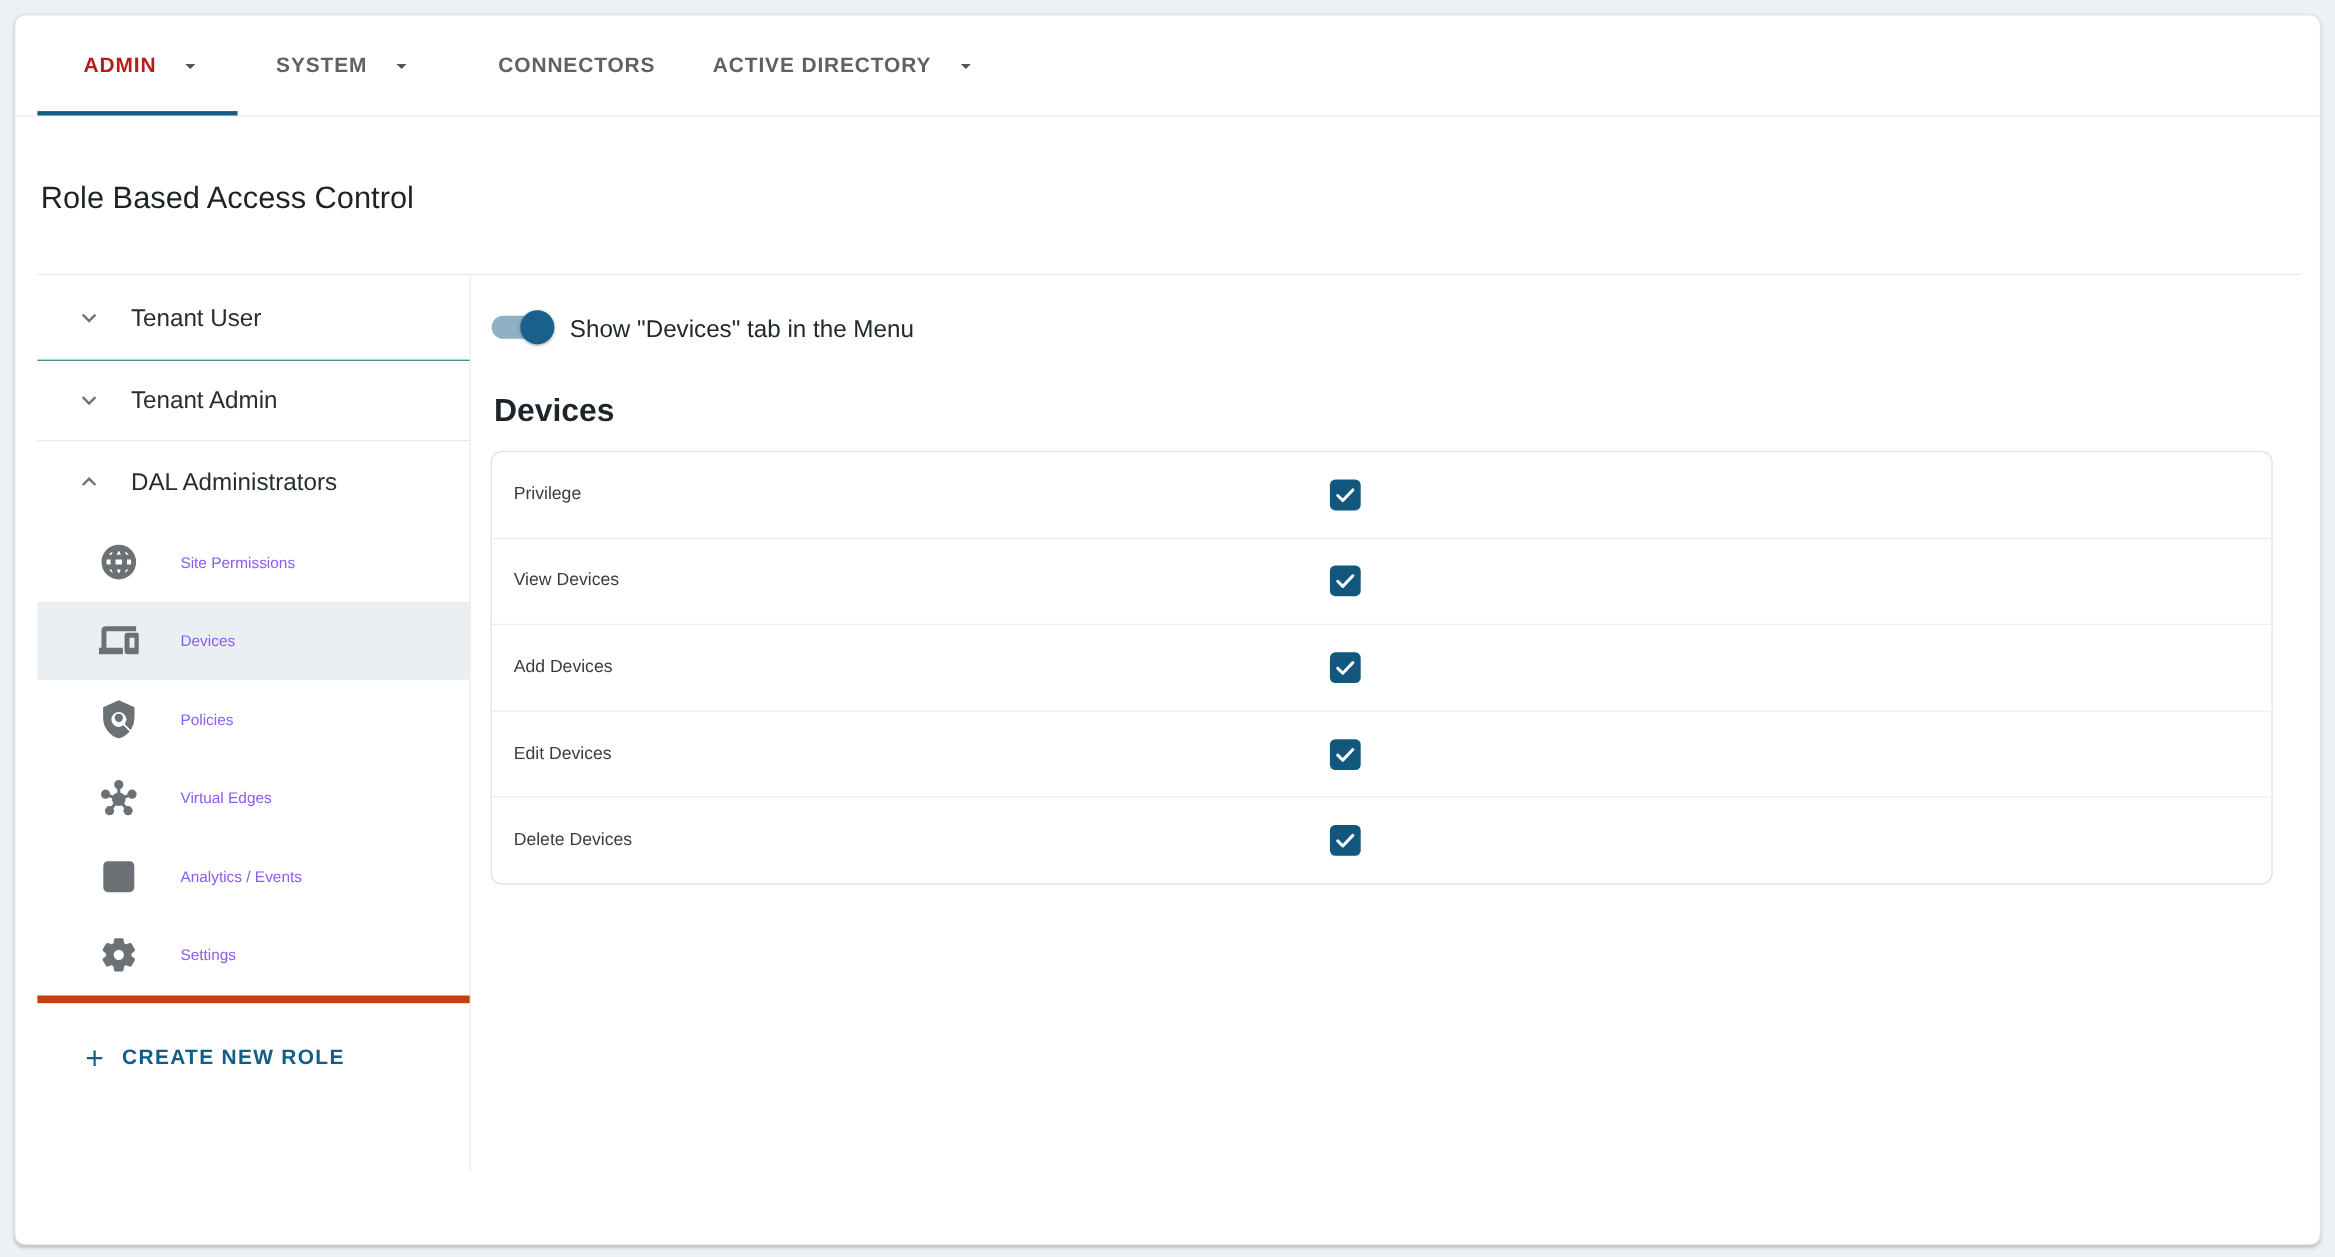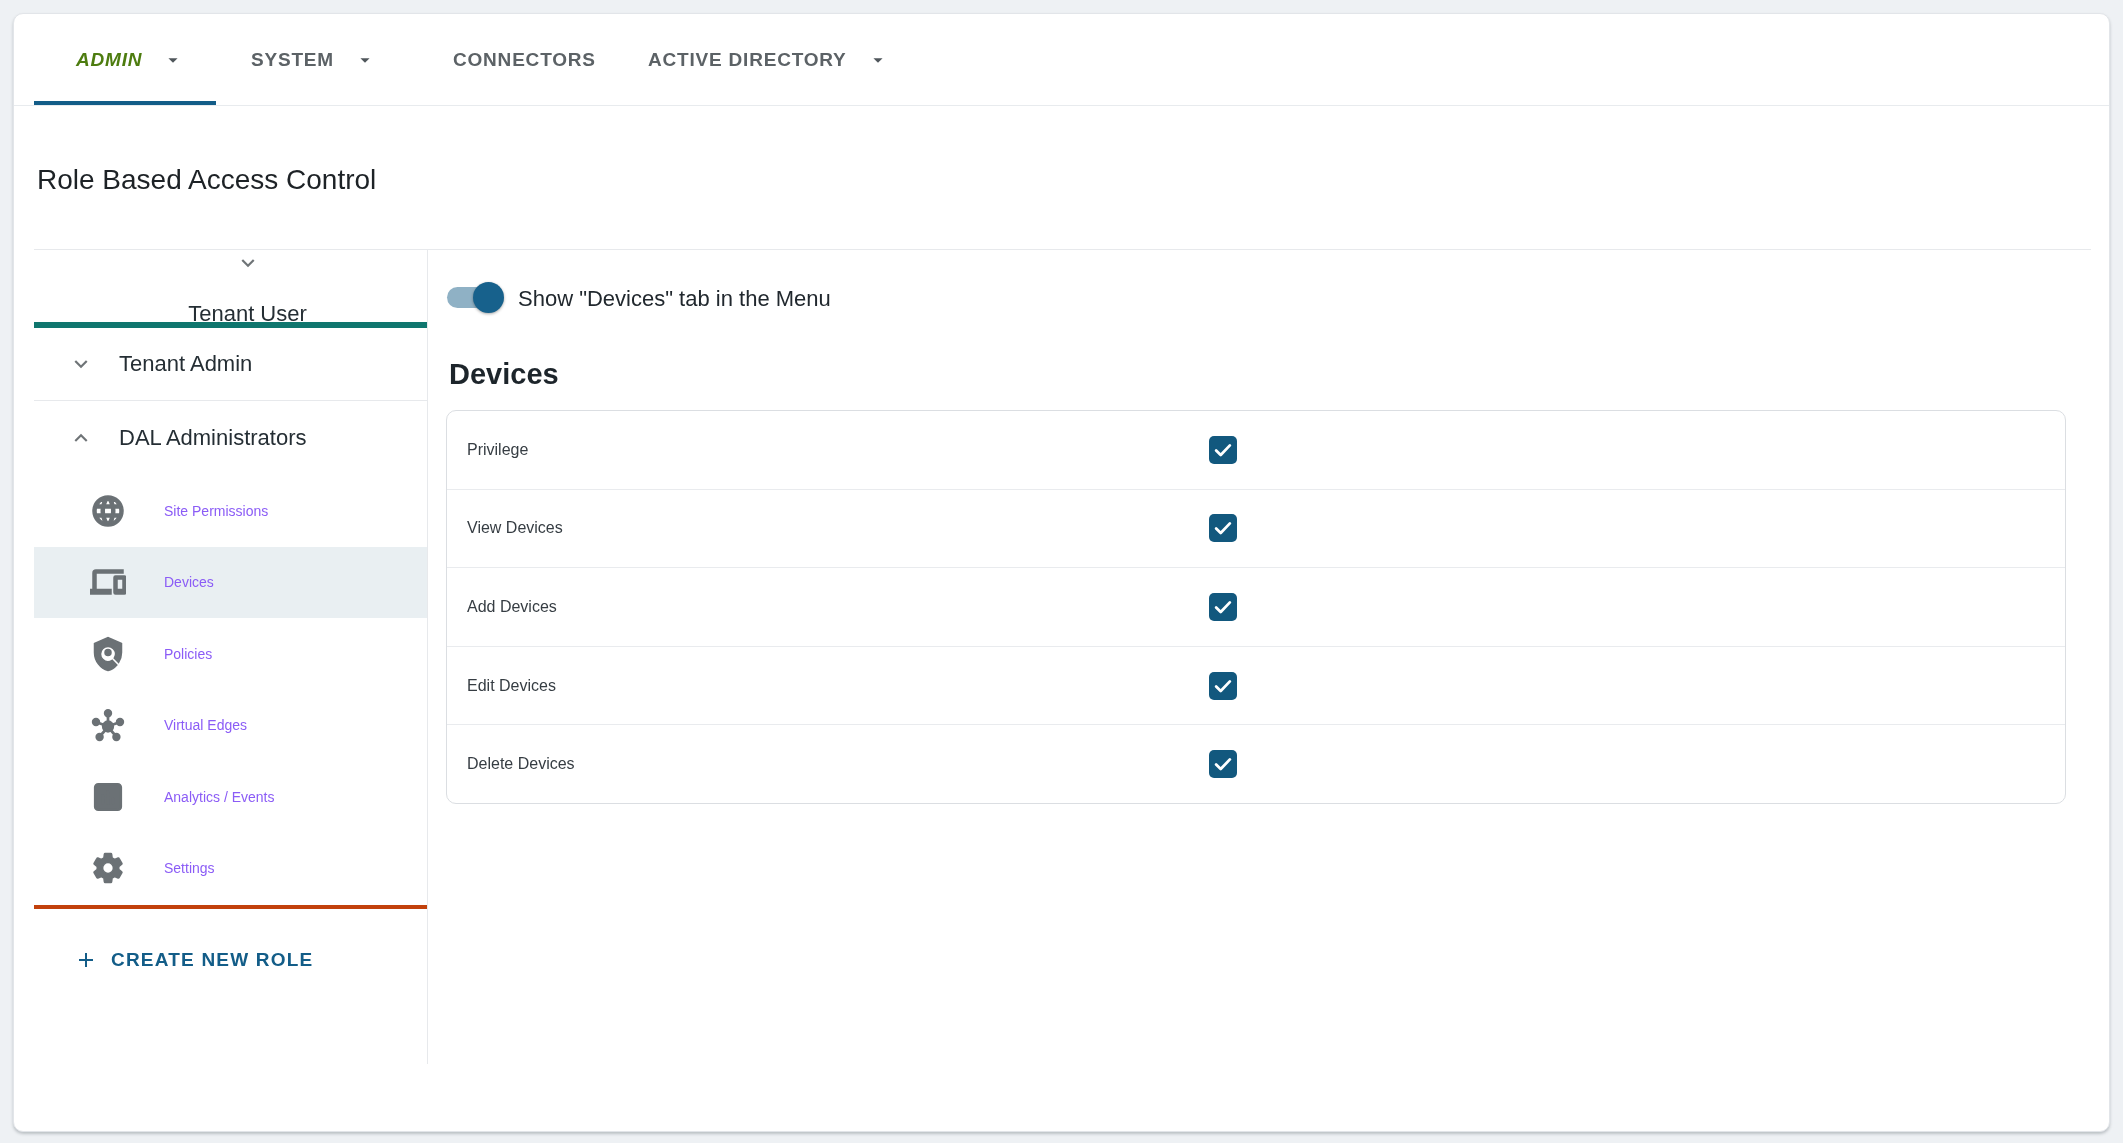--- a/index.html
+++ b/index.html
@@ -14,40 +14,40 @@
   .card {
     position:absolute; left:13px; top:13px; width:2097px; height:1119px;
     background:#ffffff; border:1px solid #e2e5e9; border-radius:10px;
     box-shadow:0 2px 3px rgba(40,50,60,.25);
   }
   
   .navbar { position:absolute; left:0; top:0; width:100%; height:92px;
     border-bottom:1px solid #e8ebee; }
   .tab { position:absolute; top:0; height:92px; display:flex; align-items:center; gap:20px;
     font-size:19px; font-weight:700; letter-spacing:.8px; color:#5c6266; cursor:pointer; }
-  .tab.active { color:#4d7c0f;font-style:italic; }
+  .tab.active { color:#b91c1c; }
   .tab .caret { width:22px; height:22px; fill:#4f565b; flex:0 0 auto; }
   .active-underline { position:absolute; left:20px; bottom:0; width:182px; height:4px; background:#135d88; }
   
   .title { position:absolute; left:23px; top:150px; font-size:28px; font-weight:400; color:#1d2226; }
   .hdiv { position:absolute; left:20px; top:235px; width:2057px; height:0; border-top:1px solid #e7e9ec; }
   .vdiv { position:absolute; left:413px; top:235px; width:0; height:815px; border-left:1px solid #e7e9ec; }
   
   .sidebar { position:absolute; left:20px; top:236px; width:393px; }
   .role-row { display:flex; align-items:center; gap:25px; padding-left:34px; cursor:pointer; }
   .role-row .chev { width:26px; height:26px; fill:#6f7477; flex:0 0 auto; }
   .role-row .lbl { font-size:22px; color:#252e34; }
-  .rr-0 { height:78px; border-bottom:6px solid #0f766e;flex-direction:column; }
+  .rr-0 { height:78px; border-bottom:1px solid #0f766e; }
   .rr-1 { height:73px; border-bottom:1px solid #e7e9ec; }
   .rr-2 { height:74px; }
   .section-row { height:71.5px; display:flex; align-items:center; gap:38px; padding-left:56px; cursor:pointer; }
   .section-row .sic { width:36px; height:36px; fill:#6b7175; stroke:#6b7175; flex:0 0 auto; }
   .section-row .lbl { font-size:14px; color:#8b5cf6; }
   .section-row.selected { background:#e9eff2; }
-  .create-row { margin-top:1px; border-top:4px solid #c2410c; height:106px;
+  .create-row { margin-top:1px; border-top:7px solid #c2410c; height:106px;
     display:flex; align-items:center; gap:13px; padding-left:40px; cursor:pointer; }
   .create-row .plus { width:24px; height:24px; fill:#135d88; flex:0 0 auto; }
   .create-row .lbl { font-size:19px; font-weight:700; letter-spacing:1.2px; color:#135d88; }
   
   .switch { position:absolute; left:433px; top:273px; width:47px; height:21px; cursor:pointer; }
   .switch .track { position:absolute; inset:0; border-radius:11px; background:#8fb1c5; }
   .switch .thumb { position:absolute; left:26px; top:-5px; width:31px; height:31px; border-radius:50%;
     background:#17618c; box-shadow:0 1px 3px rgba(0,0,0,.35); }
   .toggle-label { position:absolute; left:504px; top:272px; font-size:22px; line-height:26px; color:#21282e; }
   .section-title { position:absolute; left:435px; top:344px; font-size:29px; font-weight:700; color:#1d252b; }

